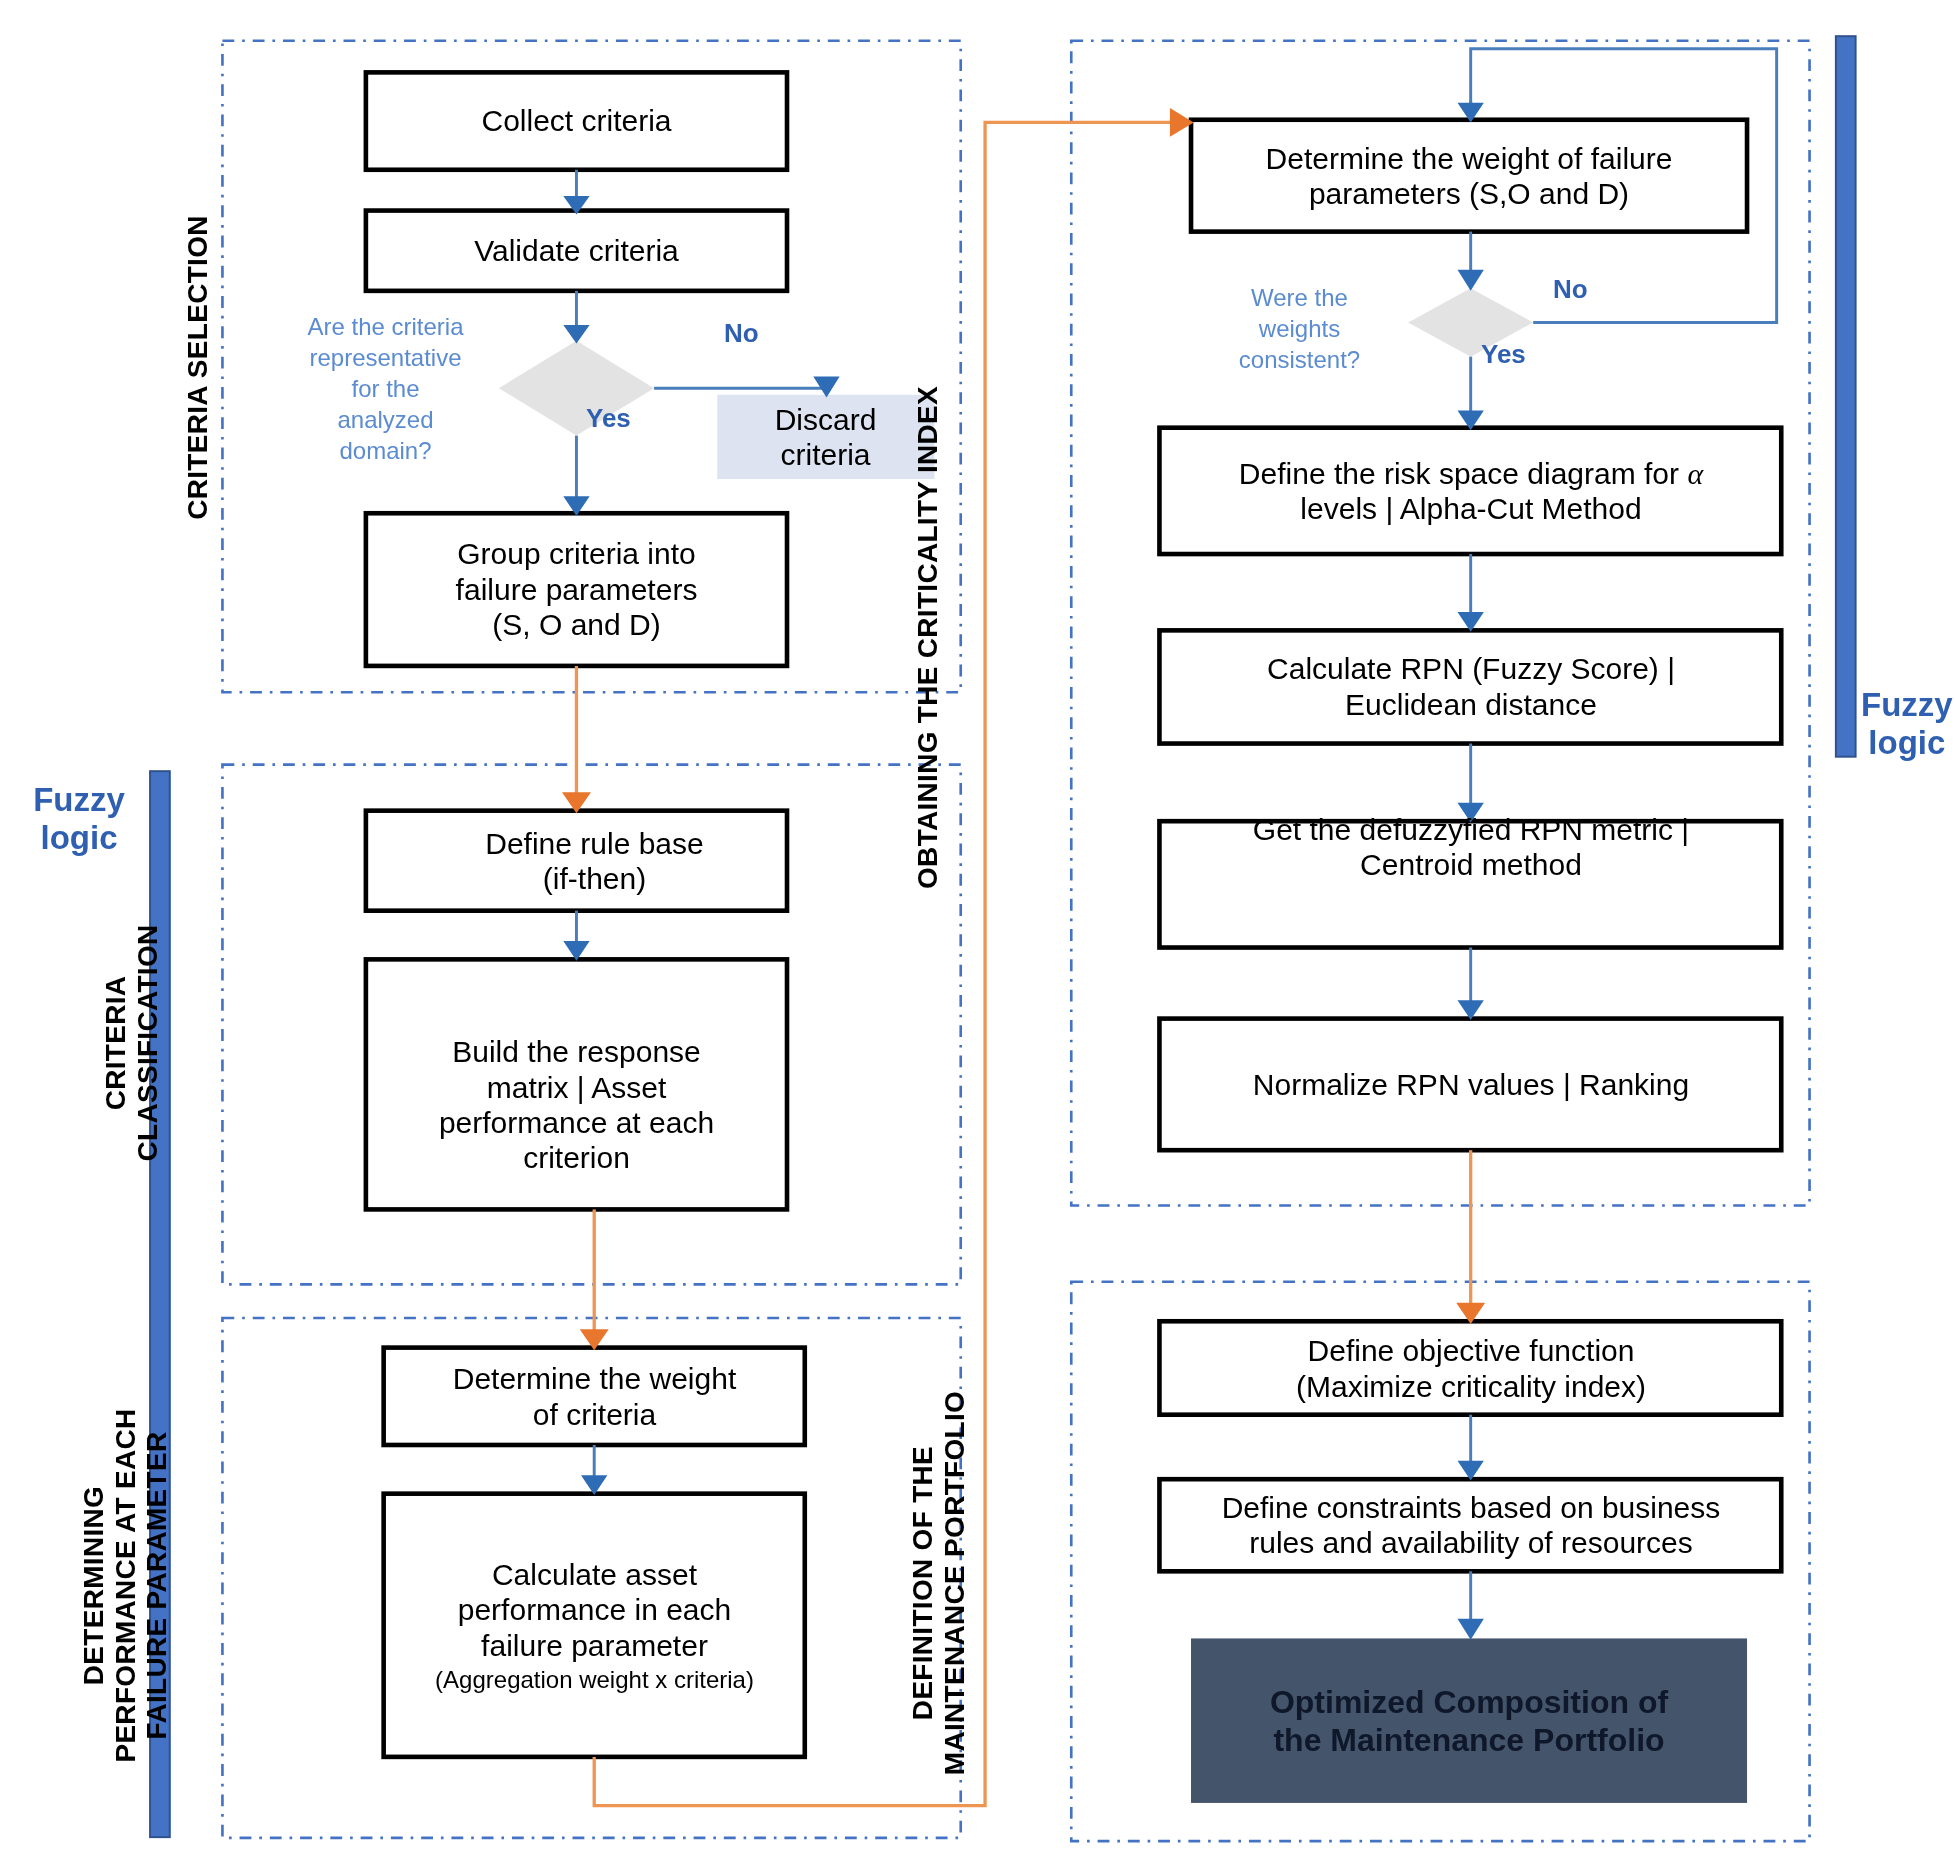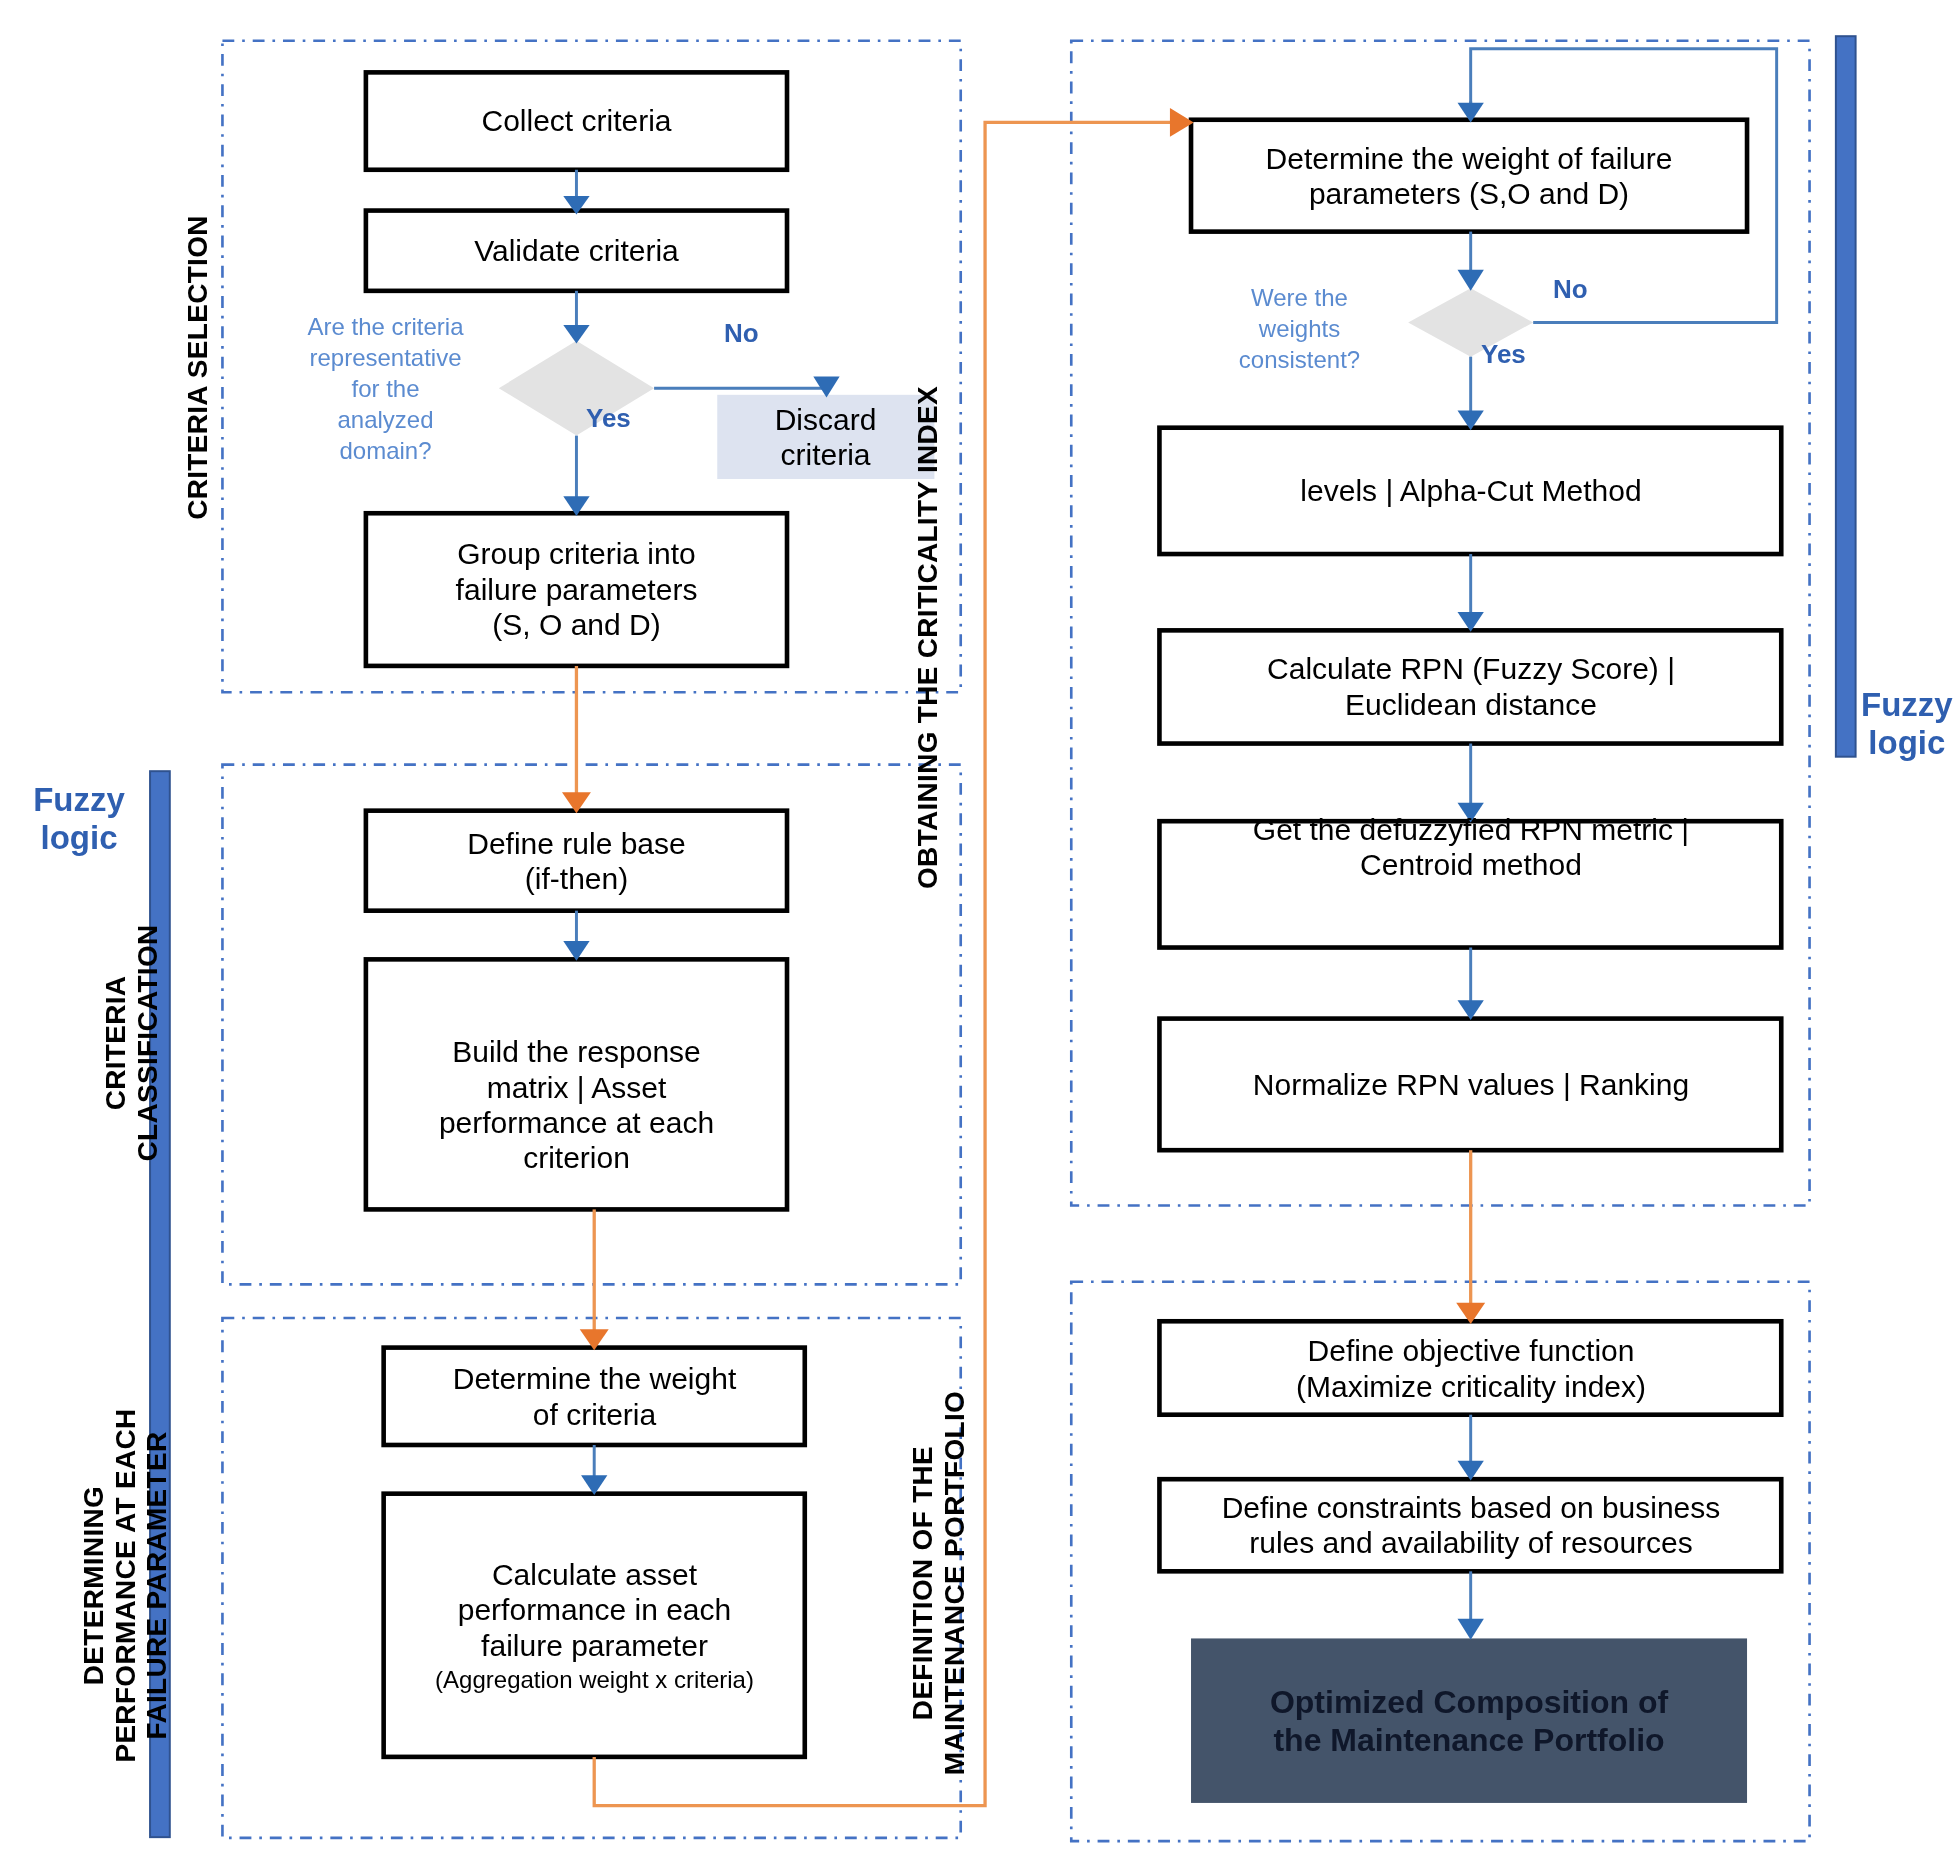--- a/index.html
+++ b/index.html
@@ -245,21 +245,21 @@
 
 <div class="tx box-label" style="left:717px; top:395px; width:217px; height:84px; white-space:pre-line;">Discard
 criteria</div>
 
 <div class="tx box-label" style="left:366px; top:513px; width:421px; height:153px; white-space:pre-line;">Group criteria into
 failure parameters
 (S, O and D)</div>
 
 <div class="tx stage-label rot" style="left:138px; top:349px; width:474px; height:37px; margin-left:-178px; white-space:pre-line;">CRITERIA SELECTION</div>
 
-<div class="tx box-label" style="left:366px; top:811px; width:421px; height:100px; white-space:pre-line;">Define rule base
+<div class="tx box-label" style="left:384px; top:811px; width:421px; height:100px; white-space:pre-line;">Define rule base
 (if-then)</div>
 
 <div class="tx box-label" style="left:366px; top:980px; width:421px; height:250px; white-space:pre-line;">Build the response
 matrix | Asset
 performance at each
 criterion</div>
 
 <div class="tx stage-label rot" style="left:95px; top:1007px; width:369px; height:72px; margin-left:-148px; white-space:pre-line;">CRITERIA
 CLASSIFICATION</div>
 
@@ -282,20 +282,21 @@
 
 <div class="tx decision-q" style="left:1204px; top:276px; width:191px; height:105px; white-space:pre-line;">Were the
 weights
 consistent?</div>
 
 <div class="tx yesno" style="left:1481px; top:336px; width:92px; height:37px; justify-content:flex-start;">Yes</div>
 
 <div class="tx yesno" style="left:1553px; top:271px; width:92px; height:37px; justify-content:flex-start;">No</div>
 
 <div class="tx box-label" style="left:1160px; top:428px; width:622px; height:126px; flex-direction:column;">
+  <span><span>Define the risk space diagram for </span><span class="alpha">α</span></span>
   <span>levels | Alpha-Cut Method</span>
 </div>
 
 <div class="tx box-label" style="left:1160px; top:630px; width:622px; height:113px; white-space:pre-line;">Calculate RPN (Fuzzy Score) |
 Euclidean distance</div>
 
 <div class="tx box-label" style="left:1160px; top:784px; width:622px; height:126px; white-space:pre-line;">Get the defuzzyfied RPN metric |
 Centroid method</div>
 
 <div class="tx box-label" style="left:1160px; top:1019px; width:622px; height:132px;">Normalize RPN values | Ranking</div>

